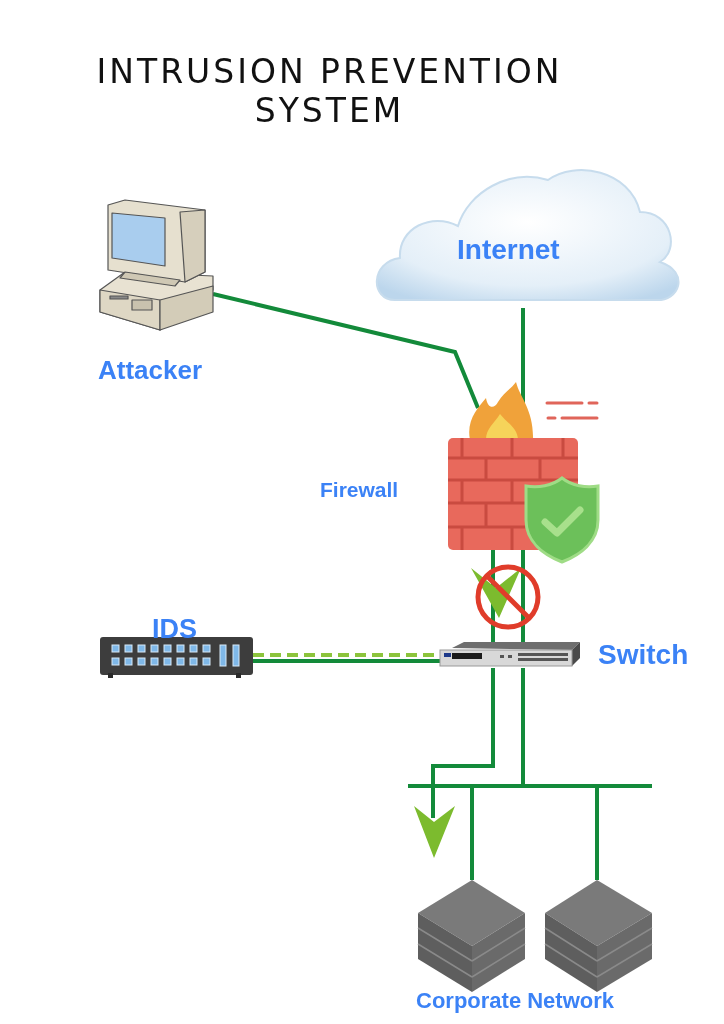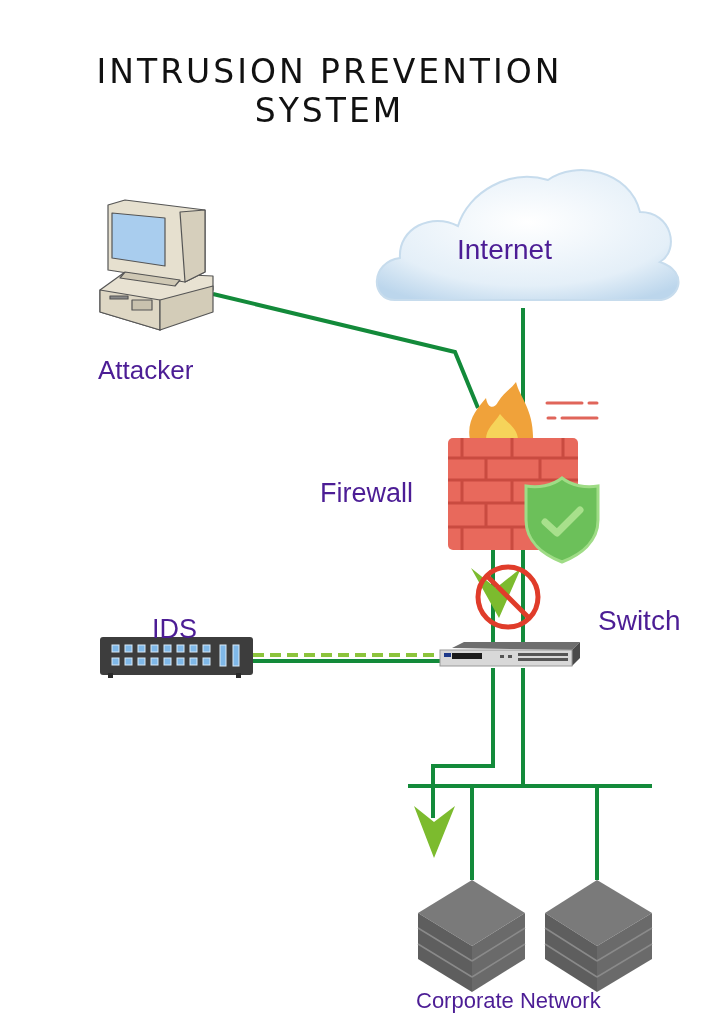--- a/index.html
+++ b/index.html
@@ -1,24 +1,24 @@
 <!DOCTYPE html>
 <html><head>
 <meta charset="utf-8">
 <style>
   html, body { margin: 0; padding: 0; background: #ffffff; }
   body { width: 724px; height: 1024px; position: relative; overflow: hidden; font-family: "DejaVu Sans", sans-serif; }
   #canvas { position: absolute; left: 0; top: 0; width: 724px; height: 1024px; }
   .title { position: absolute; left: 0; top: 52px; width: 635px; text-align: center; font-family: "DejaVu Sans", sans-serif; font-size: 33px; letter-spacing: 3px; color: #111; font-weight: 400; padding-left: 24px; box-sizing: border-box; }
-  .label { position: absolute; font-family: "Liberation Sans", sans-serif; font-weight: 400; color: #4c1d95; white-space: nowrap; }
+  .label { position: absolute; font-family: "Liberation Sans", sans-serif; font-weight: 700; color: #3b82f6; white-space: nowrap; }
   .lbl-internet { left: 457px; top: 234px; font-size: 28px; }
   .lbl-attacker { left: 98px; top: 355px; font-size: 26px; }
-  .lbl-firewall { left: 320px; top: 478px; font-size: 27px; }
+  .lbl-firewall { left: 320px; top: 478px; font-size: 21px; }
   .lbl-ids { left: 152px; top: 592px; font-size: 27px; margin-top: 22px; }
-  .lbl-switch { left: 598px; top: 605px; font-size: 28px; }
+  .lbl-switch { left: 598px; top: 639px; font-size: 28px; }
   .lbl-corp { left: 416px; top: 988px; font-size: 22px; }
 </style>
 </head>
 <body>
 
 <div class="title">INTRUSION PREVENTION SYSTEM</div>
 
 <svg id="canvas" viewBox="0 0 724 1024" xmlns="http://www.w3.org/2000/svg">
 
   <g fill="none" stroke="#138a3a" stroke-width="4">

